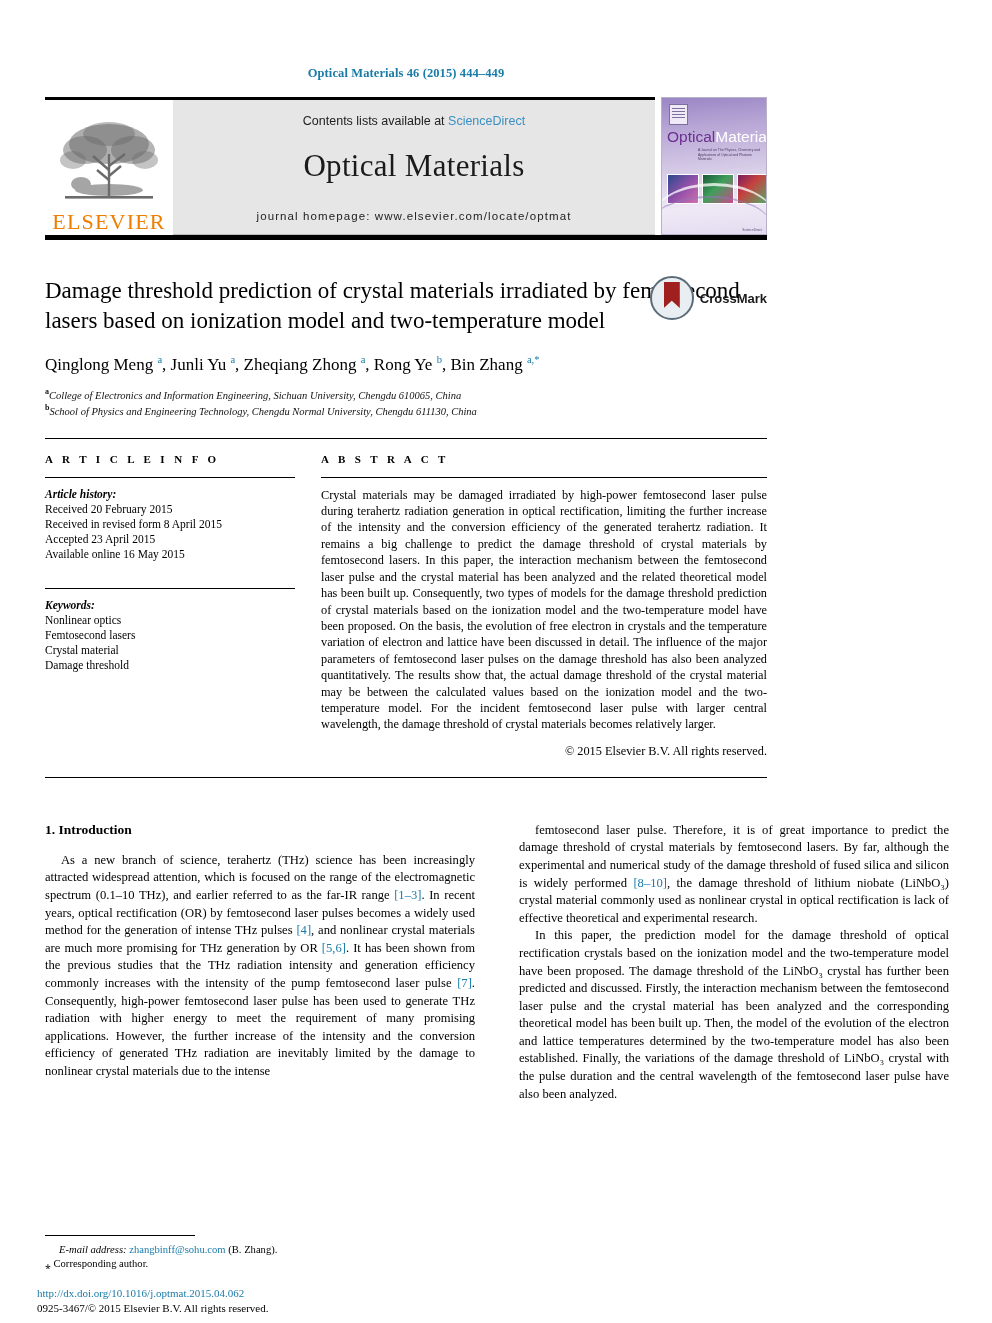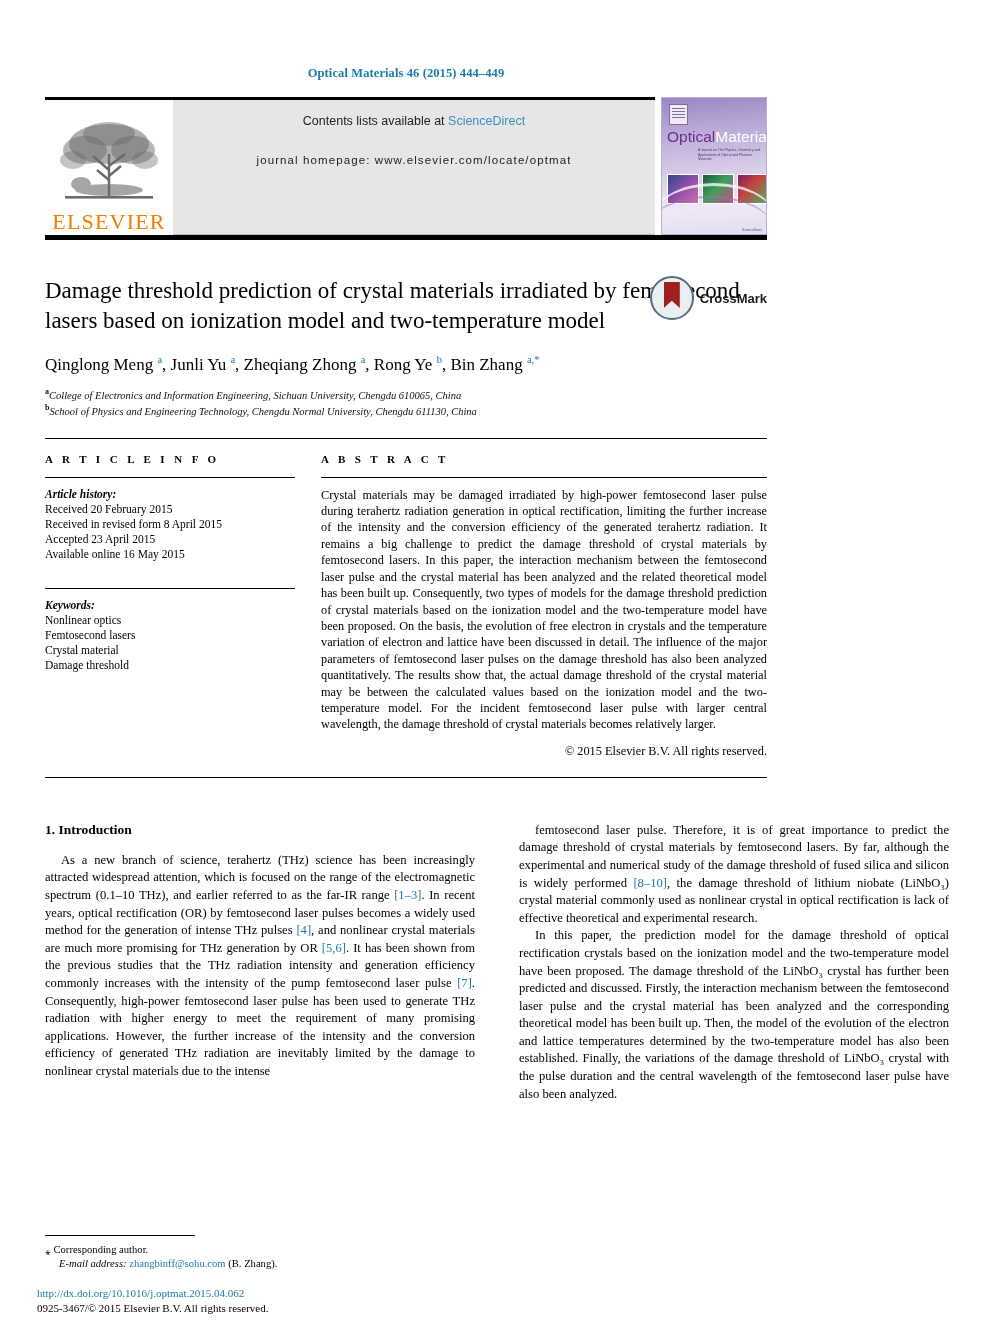--- a/index.html
+++ b/index.html
@@ -312,20 +312,21 @@
         </g>
         <rect x="10" y="78" width="88" height="2.6" fill="#6b6b6b"></rect>
       </svg>
       <div class="elsevier-word">ELSEVIER</div>
     </div>
 
     <div class="masthead-center">
       <div class="contents-line">
         <span>Contents lists available at </span><span class="sd-link">ScienceDirect</span>
       </div>
+      <div class="journal-name">Optical Materials</div>
       <div class="homepage-line">journal homepage: www.elsevier.com/locate/optmat</div>
     </div>
 
     <div class="journal-cover">
       <div class="cover-elsevier-mark">
           <i></i>
         </div>
       <div class="cover-title">
         <span class="ct-a">Optical</span><span class="ct-b">Materials</span>
       </div>
@@ -400,29 +401,29 @@
       <p class="para" id="intro-left">As a new branch of science, terahertz (THz) science has been increasingly attracted widespread attention, which is focused on the range of the electromagnetic spectrum (0.1–10 THz), and earlier referred to as the far-IR range <span class="ref">[1–3]</span>. In recent years, optical rectification (OR) by femtosecond laser pulses becomes a widely used method for the generation of intense THz pulses <span class="ref">[4]</span>, and nonlinear crystal materials are much more promising for THz generation by OR <span class="ref">[5,6]</span>. It has been shown from the previous studies that the THz radiation intensity and generation efficiency commonly increases with the intensity of the pump femtosecond laser pulse <span class="ref">[7]</span>. Consequently, high-power femtosecond laser pulse has been used to generate THz radiation with higher energy to meet the requirement of many promising applications. However, the further increase of the intensity and the conversion efficiency of generated THz radiation are inevitably limited by the damage to nonlinear crystal materials due to the intense</p>
     </div>
     <div class="body-col">
       <p class="para" id="intro-right-1">femtosecond laser pulse. Therefore, it is of great importance to predict the damage threshold of crystal materials by femtosecond lasers. By far, although the experimental and numerical study of the damage threshold of fused silica and silicon is widely performed <span class="ref">[8–10]</span>, the damage threshold of lithium niobate (LiNbO₃) crystal material commonly used as nonlinear crystal in optical rectification is lack of effective theoretical and experimental research.</p>
       <p class="para">In this paper, the prediction model for the damage threshold of optical rectification crystals based on the ionization model and the two-temperature model have been proposed. The damage threshold of the LiNbO₃ crystal has further been predicted and discussed. Firstly, the interaction mechanism between the femtosecond laser pulse and the crystal material has been analyzed and the corresponding theoretical model has been built up. Then, the model of the evolution of the electron and lattice temperatures determined by the two-temperature model has also been established. Finally, the variations of the damage threshold of LiNbO₃ crystal with the pulse duration and the central wavelength of the femtosecond laser pulse have also been analyzed.</p>
     </div>
   </div>
 
   <div class="footnote">
     <div class="footnote-rule"></div>
-    <div class="fn-line">
-      <span>⁎</span>
-      <span>Corresponding author.</span>
-    </div>
     <div class="fn-line" style="padding-left:14px">
       <span class="em">E-mail address:</span>
       <span class="fn-mail">zhangbinff@sohu.com</span>
       <span>(B. Zhang).</span>
     </div>
+    <div class="fn-line">
+      <span>⁎</span>
+      <span>Corresponding author.</span>
+    </div>
   </div>
 
   <div class="doi-block">
     <div class="doi-link">http://dx.doi.org/10.1016/j.optmat.2015.04.062</div>
     <div>0925-3467/© 2015 Elsevier B.V. All rights reserved.</div>
   </div>
 
 </div>
 
 </body></html>

